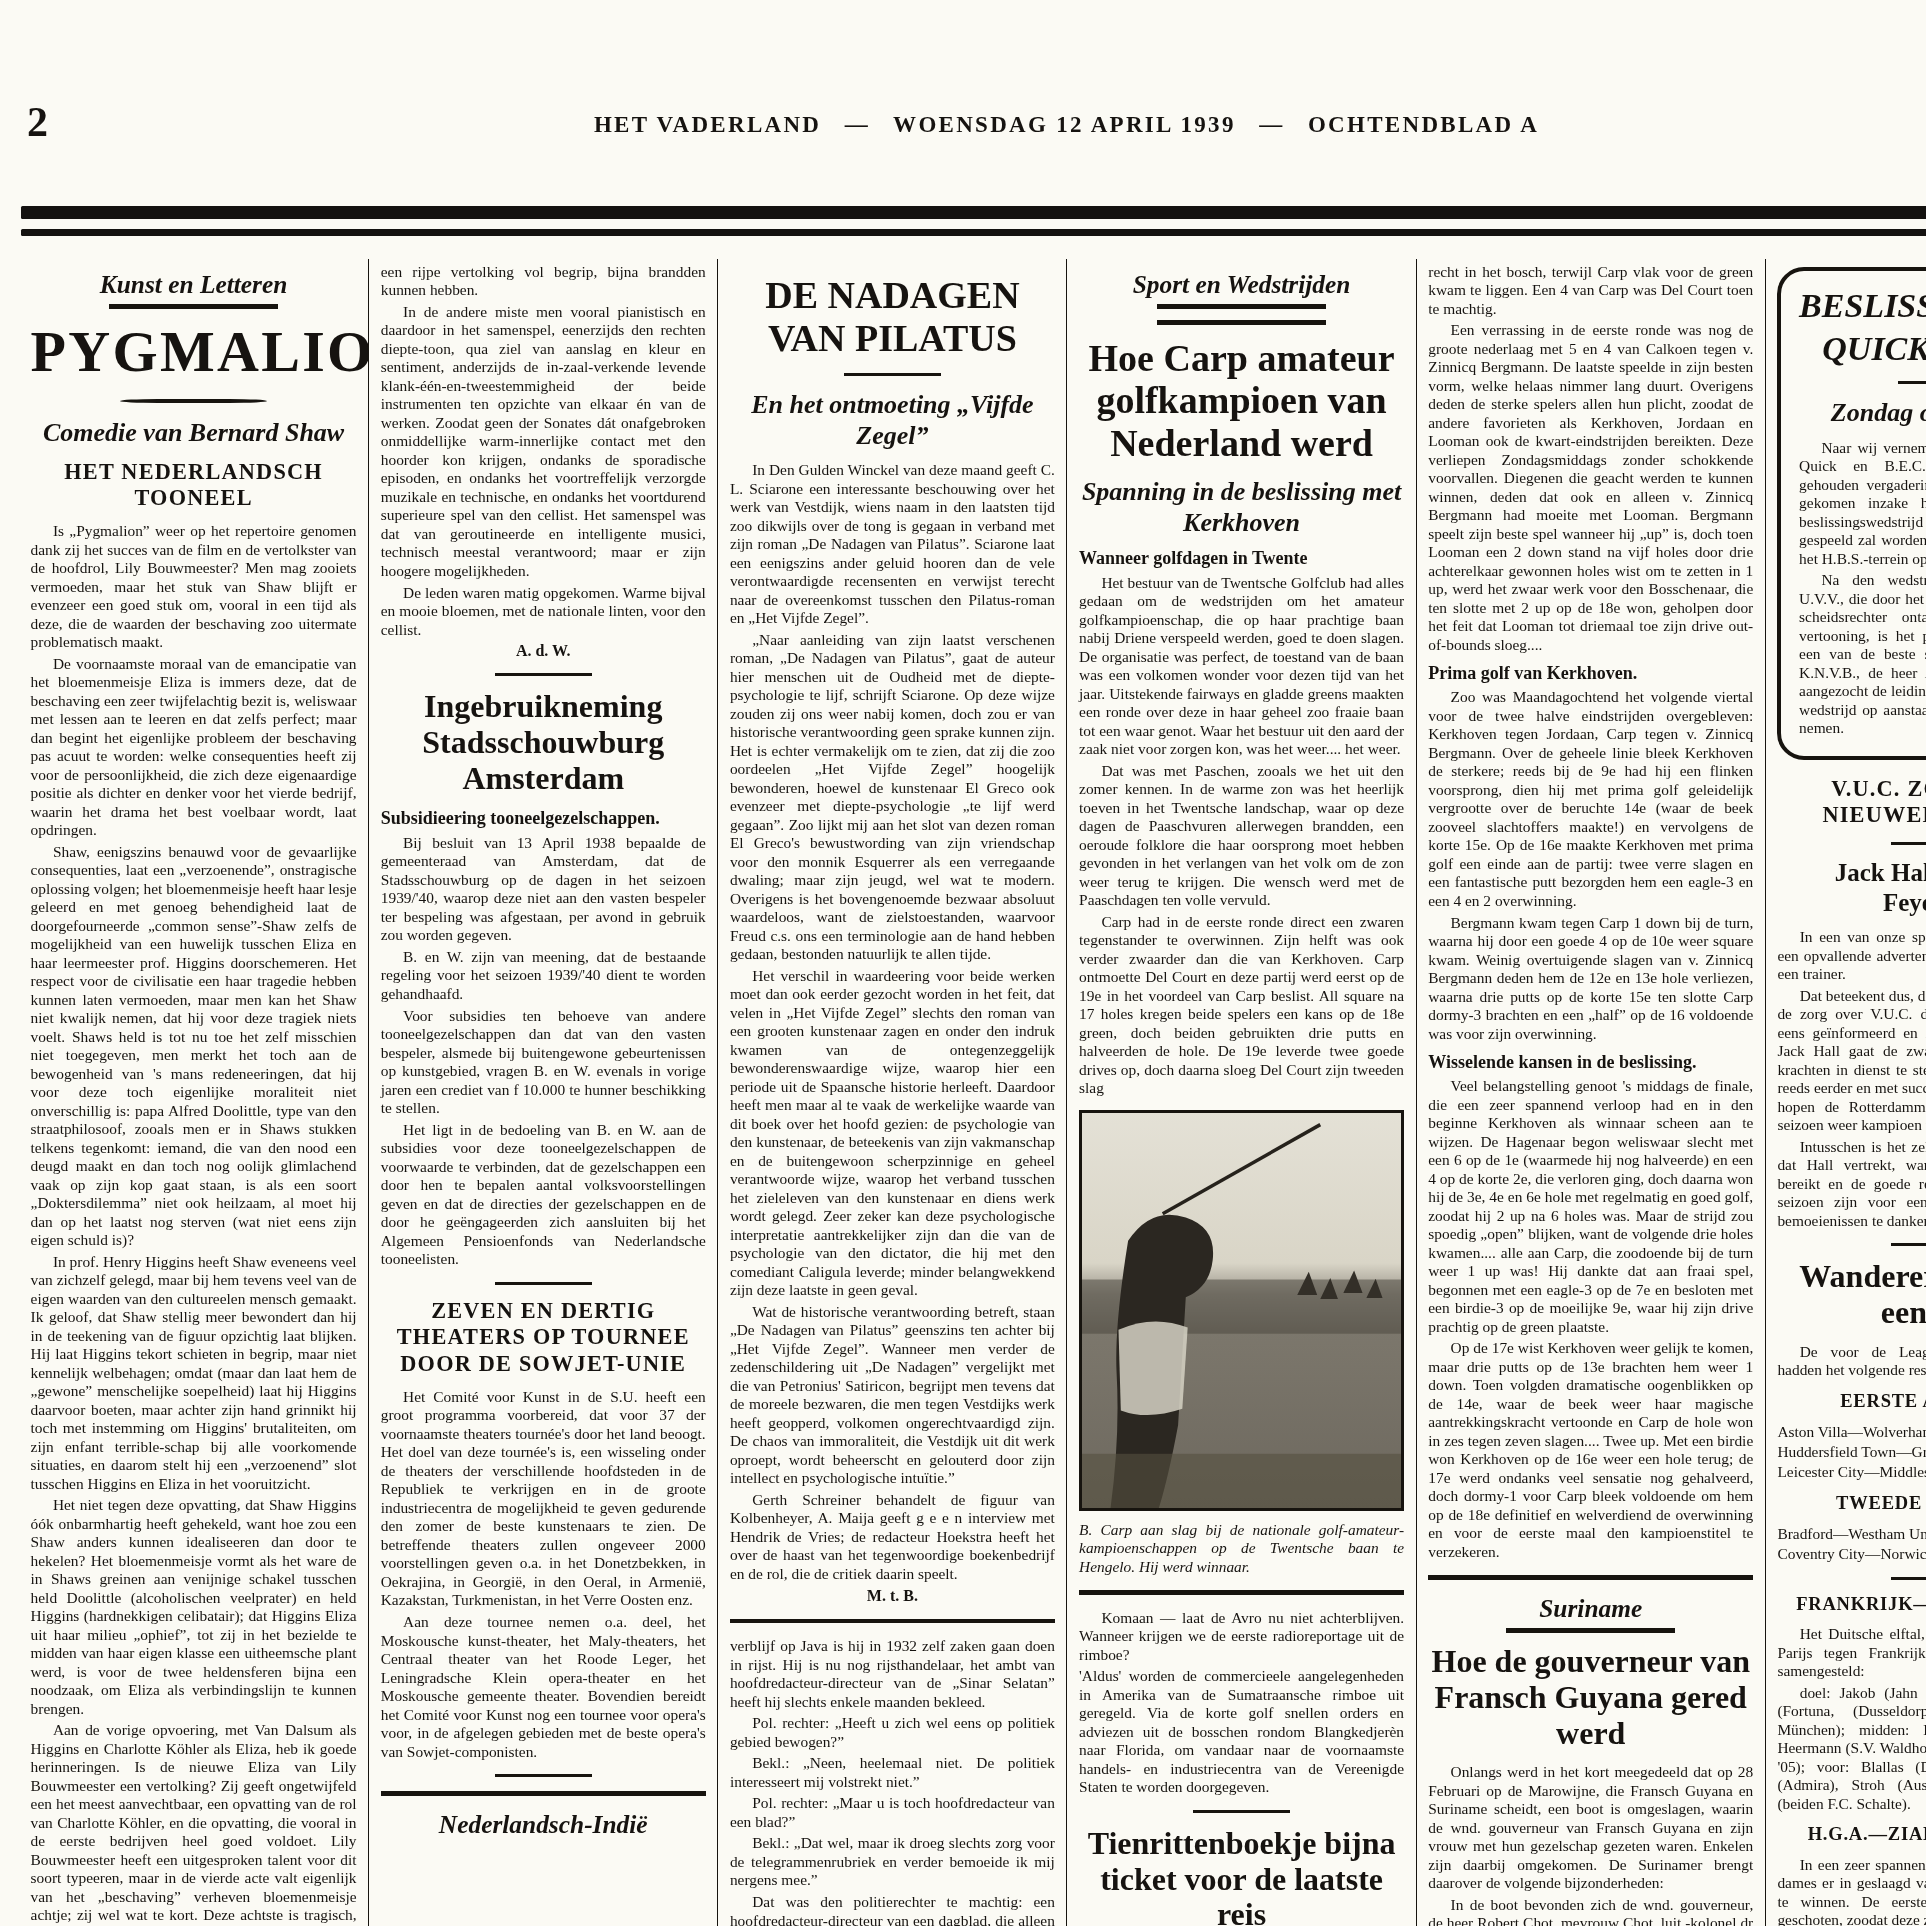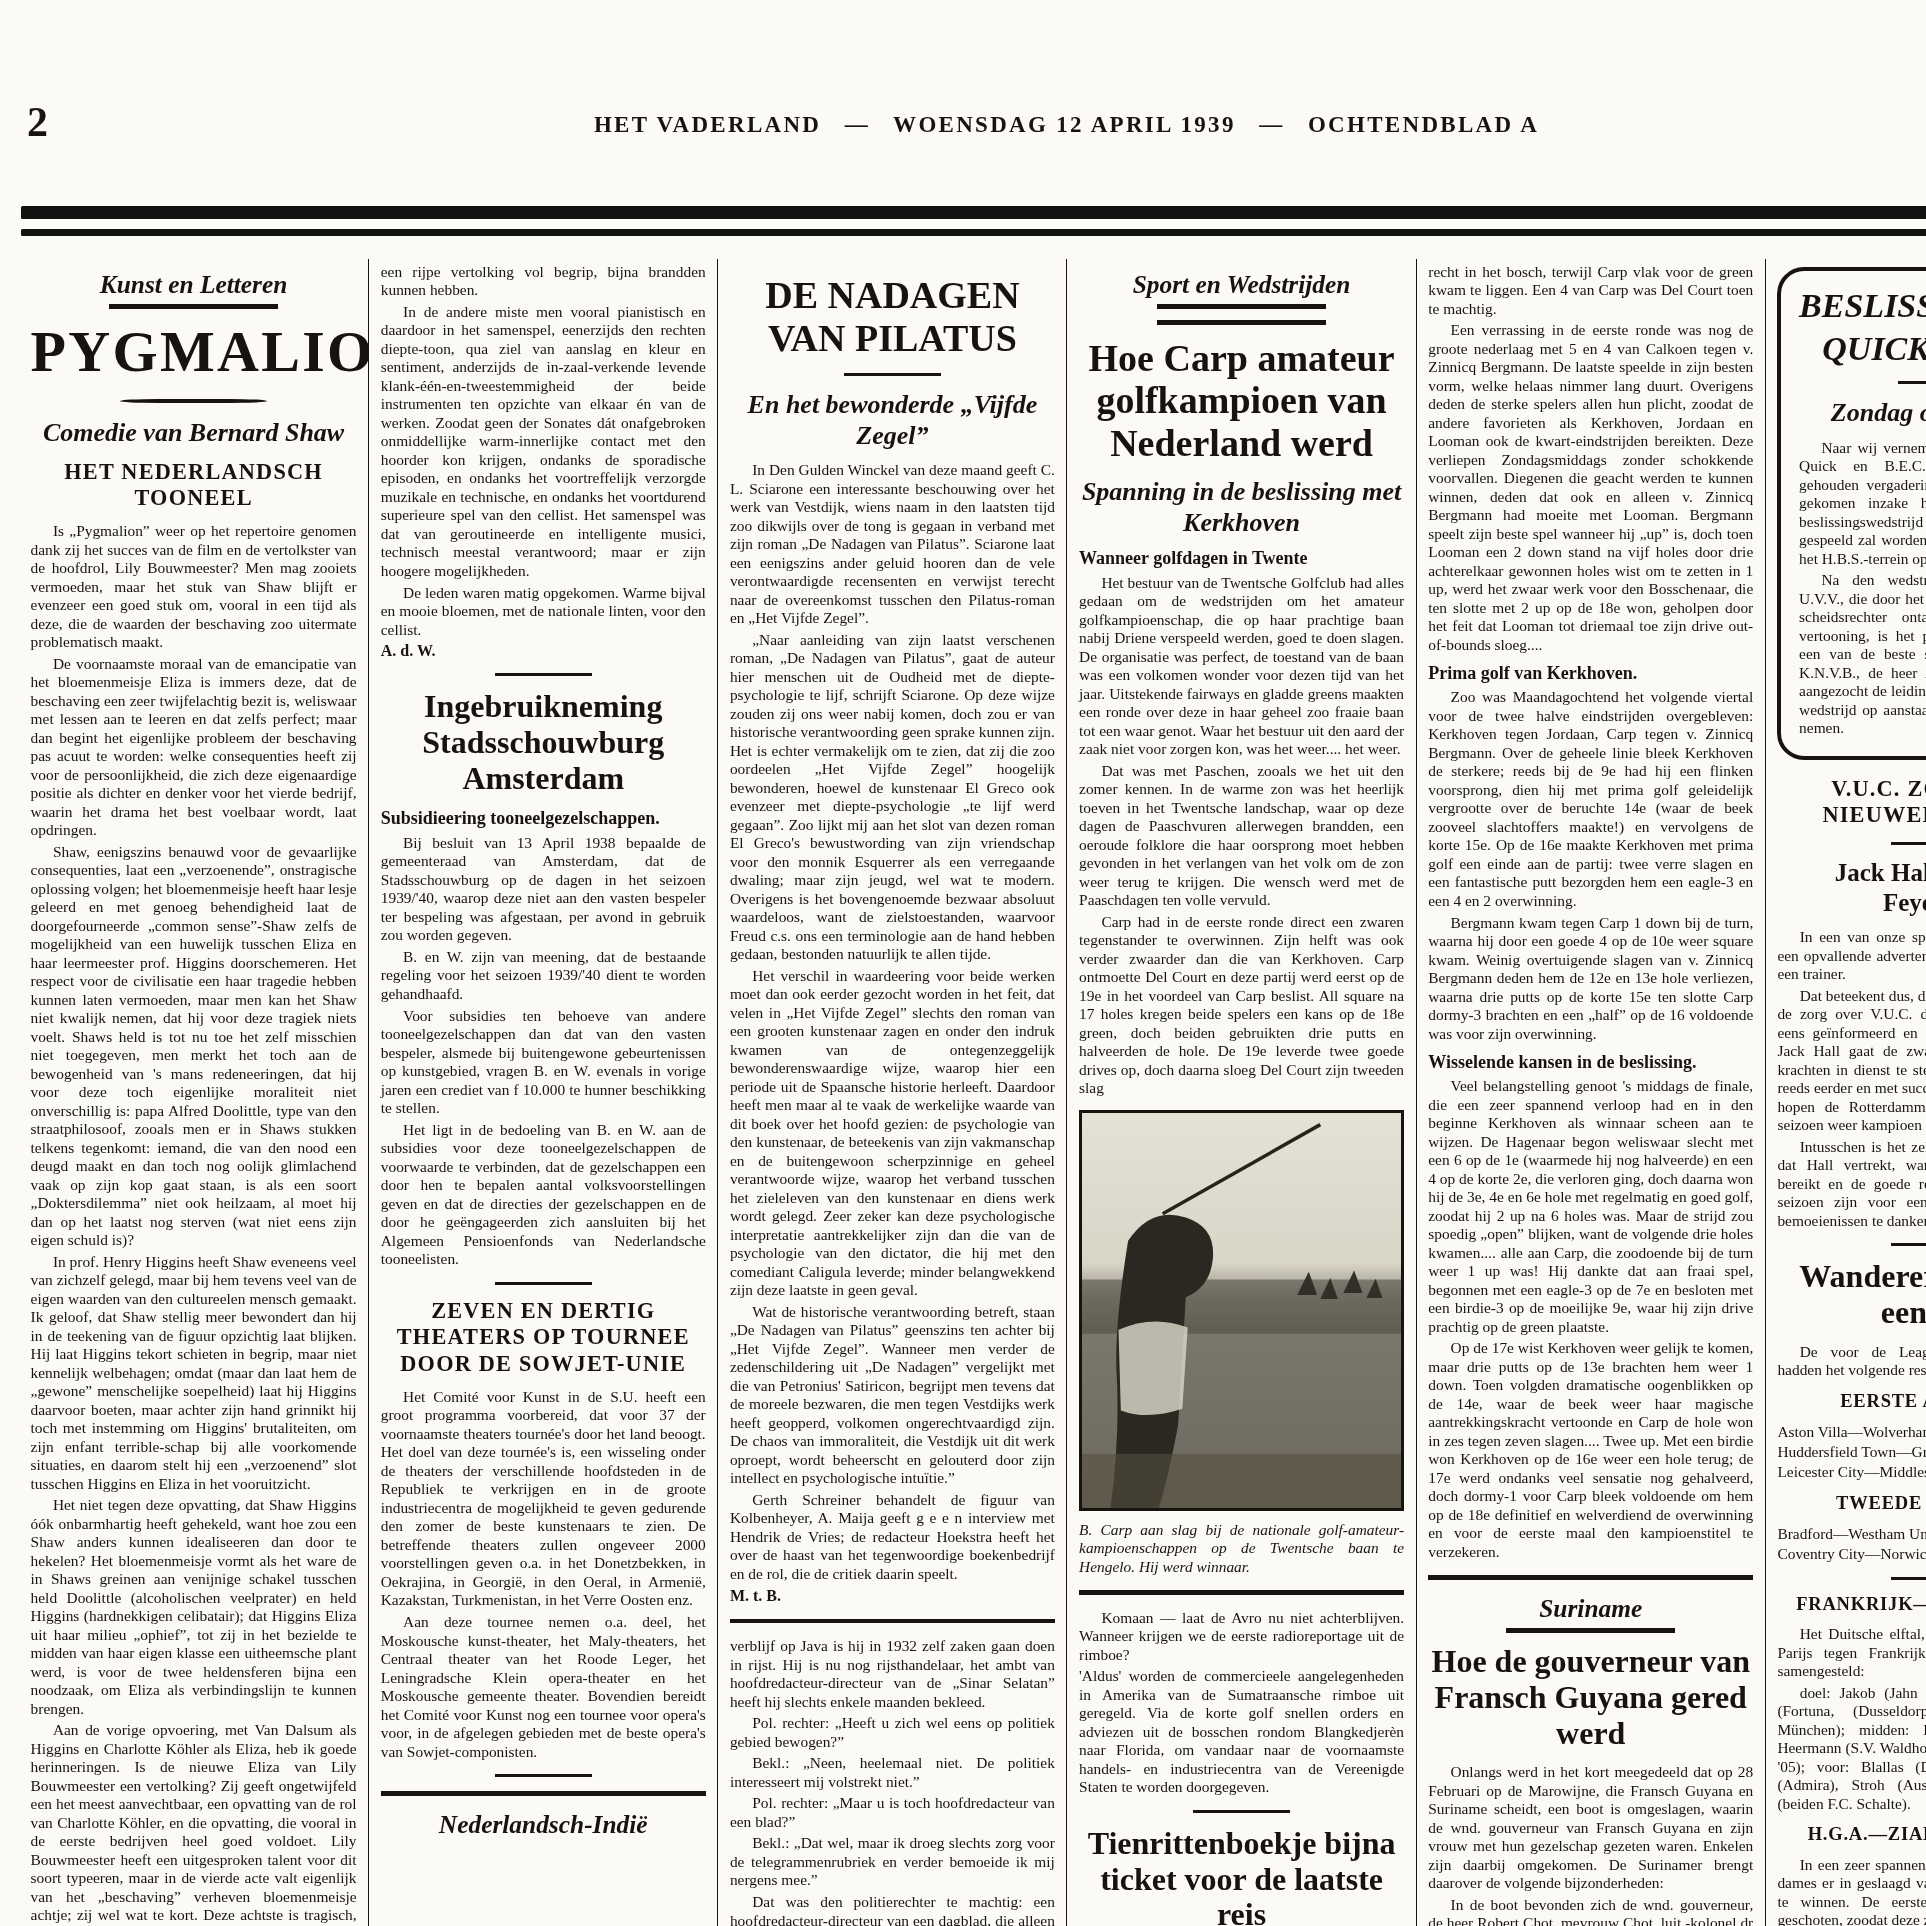--- a/index.html
+++ b/index.html
@@ -32,21 +32,21 @@
   .headline.lg{font-size:38px;}
   .headline.md{font-size:32px;}
   .subhead{text-align:center;margin:10px 0;line-height:1.2;}
   .subhead.italic{font-size:26px;font-weight:bold;font-style:italic;}
   .subhead.serif{font-size:25px;font-weight:bold;}
   .subhead.caps{font-size:22.3px;font-weight:bold;letter-spacing:1.2px;}
   .subhead.small{font-size:18px;font-weight:bold;text-align:left;margin:8.5px 0 3.9px 0;}
   .subhead.centersmall{font-size:18.5px;font-weight:bold;letter-spacing:0.8px;}
   .para{font-size:15.4px;line-height:18.5px;text-align:justify;text-indent:22.3px;margin:0 0 3.1px 0;}
   .para.noindent{text-indent:0;}
-  .byline{font-size:16px;font-weight:bold;text-align:left;margin:1.5px 0 7.7px 0;}
+  .byline{font-size:16px;font-weight:bold;text-align:center;margin:1.5px 0 7.7px 0;}
   .rule{background:#17140f;}
   .rule.short{height:3.1px;width:30%;margin:13px auto;}
   .rule.ornament{height:3.9px;width:45%;margin:14px auto;border-radius:50% / 100%;}
   .rule.thick{height:4.6px;width:100%;margin:14px 0;}
   
   figure{margin:11.6px 0 3.9px 0;}
   .photo{
     width:100%;height:401px;border:3.9px solid #17140f;box-sizing:border-box;
     background:linear-gradient(180deg,#e4e1d6 0%,#d9d5c7 38%,#9a958a 46%,#7c776c 55%,#6d685e 100%);
     position:relative;overflow:hidden;
@@ -118,21 +118,21 @@
       <p class="para">Aan deze tournee nemen o.a. deel, het Moskousche kunst-theater, het Maly-theaters, het Centraal theater van het Roode Leger, het Leningradsche Klein opera-theater en het Moskousche gemeente theater. Bovendien bereidt het Comité voor Kunst nog een tournee voor opera's voor, in de afgelegen gebieden met de beste opera's van Sowjet-componisten.</p>
       <div class="rule short"></div>
       <div class="rule thick"></div>
       <div>
         <div class="section-label">Nederlandsch-Indië</div>
       </div>
     </section>
     <section class="col">
       <h2 class="headline lg">DE NADAGEN VAN PILATUS</h2>
       <div class="rule short"></div>
-      <div class="subhead italic">En het bewonderde „Vijfde Zegel”</div>
+      <div class="subhead italic">En het ontmoeting „Vijfde Zegel”</div>
       <p class="para">In Den Gulden Winckel van deze maand geeft C. L. Sciarone een interessante beschouwing over het werk van Vestdijk, wiens naam in den laatsten tijd zoo dikwijls over de tong is gegaan in verband met zijn roman „De Nadagen van Pilatus”. Sciarone laat een eenigszins ander geluid hooren dan de vele verontwaardigde recensenten en verwijst terecht naar de overeenkomst tusschen den Pilatus-roman en „Het Vijfde Zegel”.</p>
       <p class="para">„Naar aanleiding van zijn laatst verschenen roman, „De Nadagen van Pilatus”, gaat de auteur hier menschen uit de Oudheid met de diepte-psychologie te lijf, schrijft Sciarone. Op deze wijze zouden zij ons weer nabij komen, doch zou er van historische verantwoording geen sprake kunnen zijn. Het is echter vermakelijk om te zien, dat zij die zoo oordeelen „Het Vijfde Zegel” hoogelijk bewonderen, hoewel de kunstenaar El Greco ook evenzeer met diepte-psychologie „te lijf werd gegaan”. Zoo lijkt mij aan het slot van dezen roman El Greco's bewustwording van zijn vriendschap voor den monnik Esquerrer als een verregaande dwaling; maar zijn jeugd, wel wat te modern. Overigens is het bovengenoemde bezwaar absoluut waardeloos, want de zielstoestanden, waarvoor Freud c.s. ons een terminologie aan de hand hebben gedaan, bestonden natuurlijk te allen tijde.</p>
       <p class="para">Het verschil in waardeering voor beide werken moet dan ook eerder gezocht worden in het feit, dat velen in „Het Vijfde Zegel” slechts den roman van een grooten kunstenaar zagen en onder den indruk kwamen van de ontegenzeggelijk bewonderenswaardige wijze, waarop hier een periode uit de Spaansche historie herleeft. Daardoor heeft men maar al te vaak de werkelijke waarde van dit boek over het hoofd gezien: de psychologie van den kunstenaar, de beteekenis van zijn vakmanschap en de buitengewoon scherpzinnige en geheel verantwoorde wijze, waarop het verband tusschen het zieleleven van den kunstenaar en diens werk wordt gelegd. Zeer zeker kan deze psychologische interpretatie aantrekkelijker zijn dan die van de psychologie van den dictator, die hij met den comediant Caligula leverde; minder belangwekkend zijn deze laatste in geen geval.</p>
       <p class="para">Wat de historische verantwoording betreft, staan „De Nadagen van Pilatus” geenszins ten achter bij „Het Vijfde Zegel”. Wanneer men verder de zedenschildering uit „De Nadagen” vergelijkt met die van Petronius' Satiricon, begrijpt men tevens dat de moreele bezwaren, die men tegen Vestdijks werk heeft geopperd, volkomen ongerechtvaardigd zijn. De chaos van immoraliteit, die Vestdijk uit dit werk oproept, wordt beheerscht en gelouterd door zijn intellect en psychologische intuïtie.”</p>
       <p class="para">Gerth Schreiner behandelt de figuur van Kolbenheyer, A. Maija geeft g e e n interview met Hendrik de Vries; de redacteur Hoekstra heeft het over de haast van het tegenwoordige boekenbedrijf en de rol, die de critiek daarin speelt.</p>
       <div class="byline">M. t. B.</div>
       <div class="rule thick"></div>
       <p class="para noindent">verblijf op Java is hij in 1932 zelf zaken gaan doen in rijst. Hij is nu nog rijsthandelaar, het ambt van hoofdredacteur-directeur van de „Sinar Selatan” heeft hij slechts enkele maanden bekleed.</p>
       <p class="para">Pol. rechter: „Heeft u zich wel eens op politiek gebied bewogen?”</p>
       <p class="para">Bekl.: „Neen, heelemaal niet. De politiek interesseert mij volstrekt niet.”</p>

